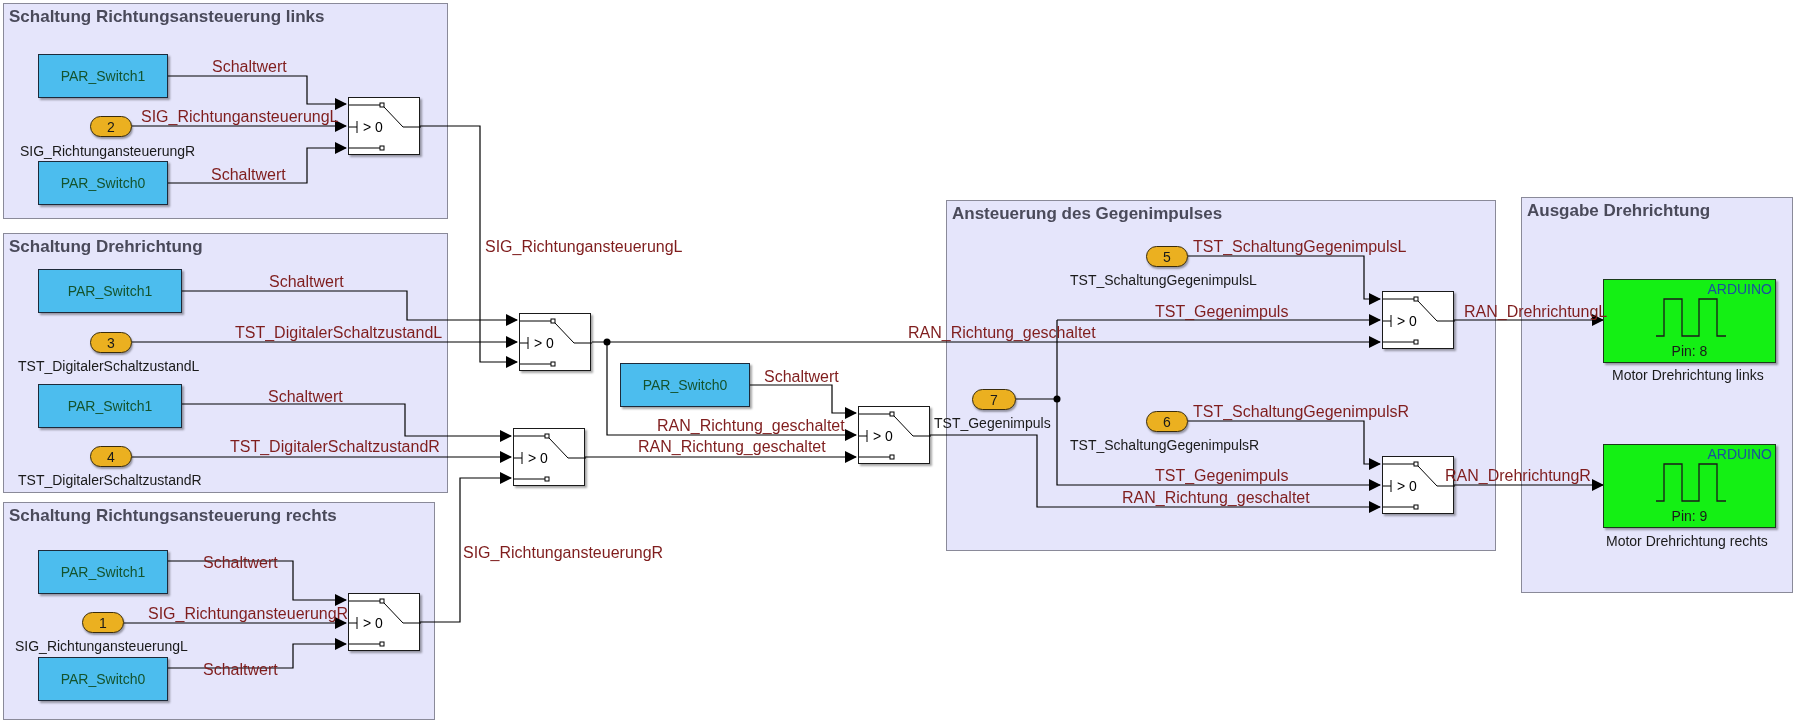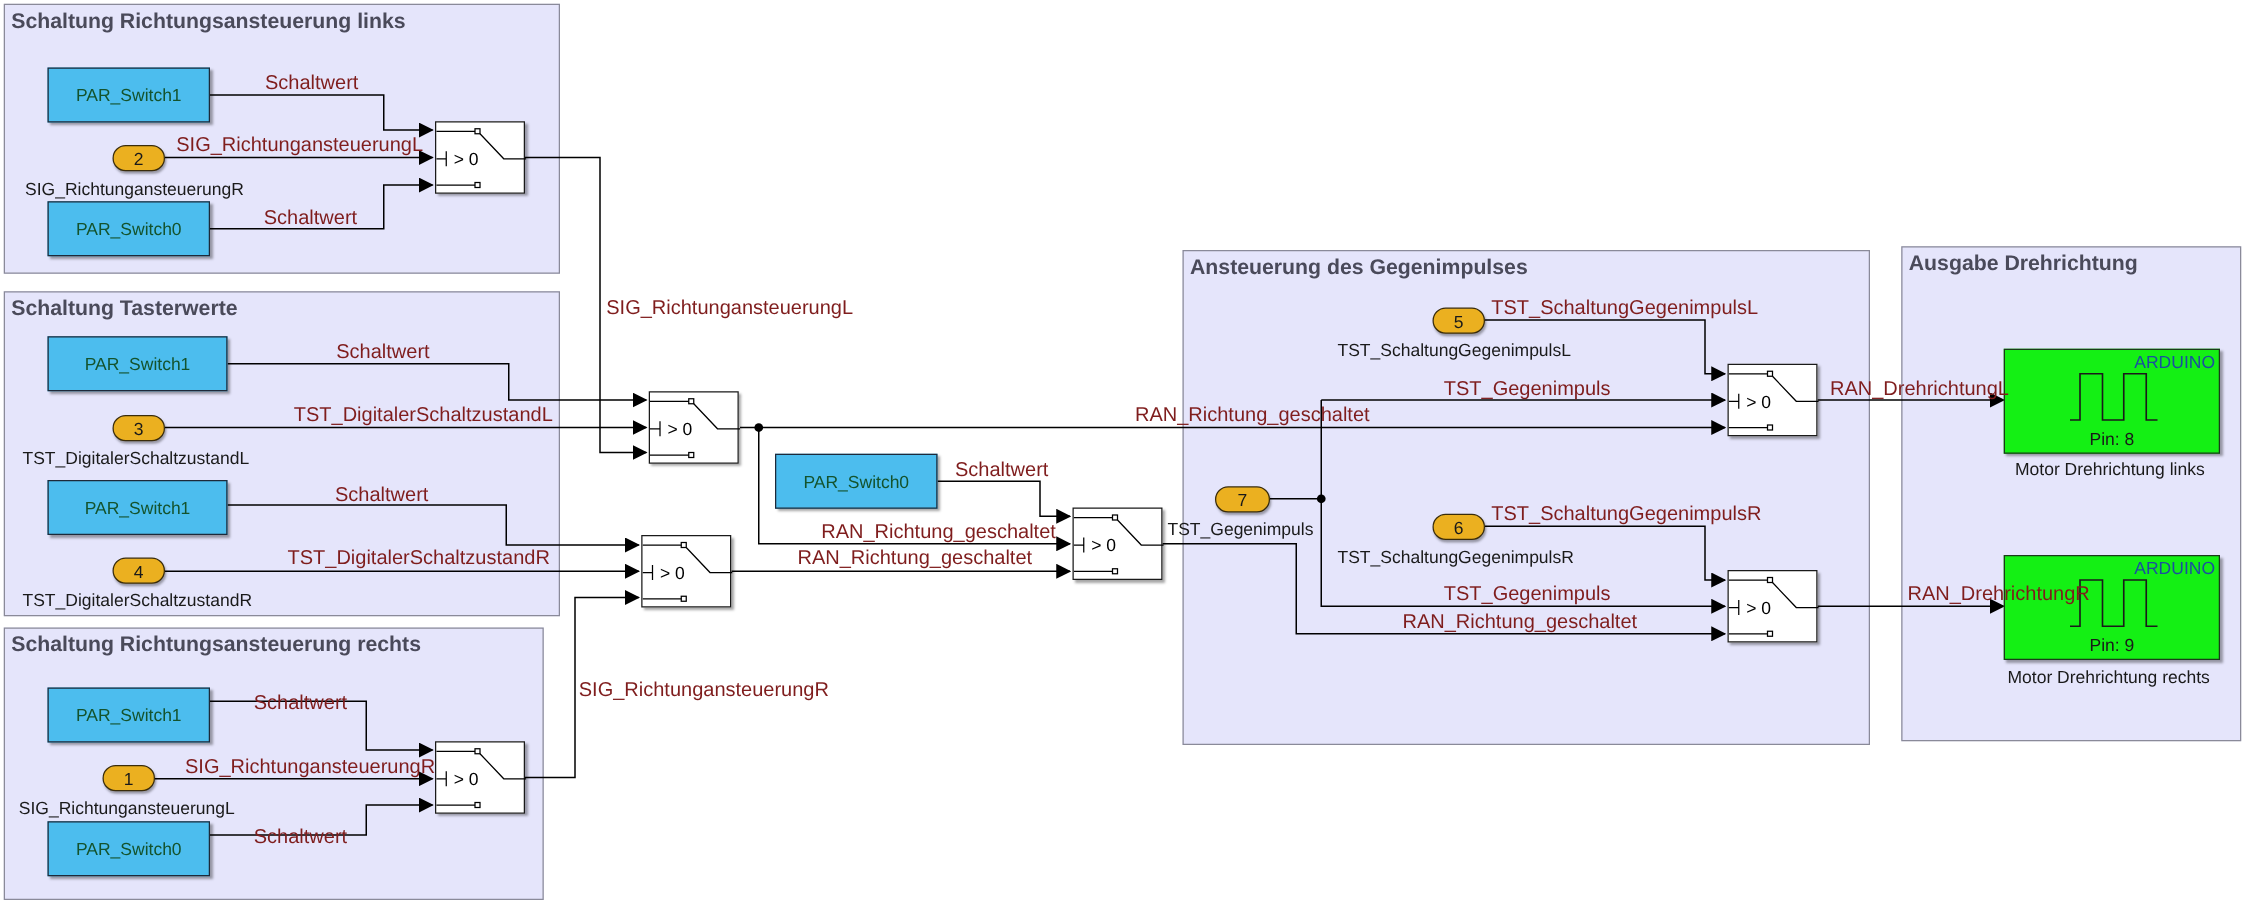--- a/index.html
+++ b/index.html
@@ -21,26 +21,26 @@
   .blbl { position: absolute; font-size: 14px; color: #1a1a1a; white-space: nowrap; }
   #wires { position: absolute; left: 0; top: 0; }
 </style>
 </head>
 <body>
 
 <div class="area" style="left:3px;top:3px;width:445px;height:216px;">
   <div class="area-title">Schaltung Richtungsansteuerung links</div>
 </div>
 <div class="area" style="left:3px;top:233px;width:445px;height:260px;">
-  <div class="area-title">Schaltung Tasterwerte</div>
+  <div class="area-title">Schaltung Drehrichtung</div>
 </div>
 <div class="area" style="left:3px;top:502px;width:432px;height:218px;">
   <div class="area-title">Schaltung Richtungsansteuerung rechts</div>
 </div>
-<div class="area" style="left:946px;top:200px;width:550px;height:396px;">
+<div class="area" style="left:946px;top:200px;width:550px;height:351px;">
   <div class="area-title">Ansteuerung des Gegenimpulses</div>
 </div>
 <div class="area" style="left:1521px;top:197px;width:272px;height:396px;">
   <div class="area-title">Ausgabe Drehrichtung</div>
 </div>
 
 <svg id="wires" width="1796" height="723" xmlns="http://www.w3.org/2000/svg">
   <defs>
     <marker id="arr" markerWidth="12" markerHeight="12" refX="11" refY="6" orient="auto" markerUnits="userSpaceOnUse">
       <path d="M0,0 L12,6 L0,12 Z" fill="#000"></path>
@@ -242,13 +242,13 @@
 <div class="lbl" style="left:908px;top:324px;">RAN_Richtung_geschaltet</div>
 <div class="lbl" style="left:764px;top:368px;">Schaltwert</div>
 <div class="lbl" style="left:657px;top:417px;">RAN_Richtung_geschaltet</div>
 <div class="lbl" style="left:638px;top:438px;">RAN_Richtung_geschaltet</div>
 <div class="lbl" style="left:1193px;top:238px;">TST_SchaltungGegenimpulsL</div>
 <div class="lbl" style="left:1155px;top:303px;">TST_Gegenimpuls</div>
 <div class="lbl" style="left:1193px;top:403px;">TST_SchaltungGegenimpulsR</div>
 <div class="lbl" style="left:1155px;top:467px;">TST_Gegenimpuls</div>
 <div class="lbl" style="left:1122px;top:489px;">RAN_Richtung_geschaltet</div>
 <div class="lbl" style="left:1464px;top:303px;">RAN_DrehrichtungL</div>
-<div class="lbl" style="left:1526px;top:467px;">RAN_DrehrichtungR</div>
+<div class="lbl" style="left:1445px;top:467px;">RAN_DrehrichtungR</div>
 
 </body></html>

